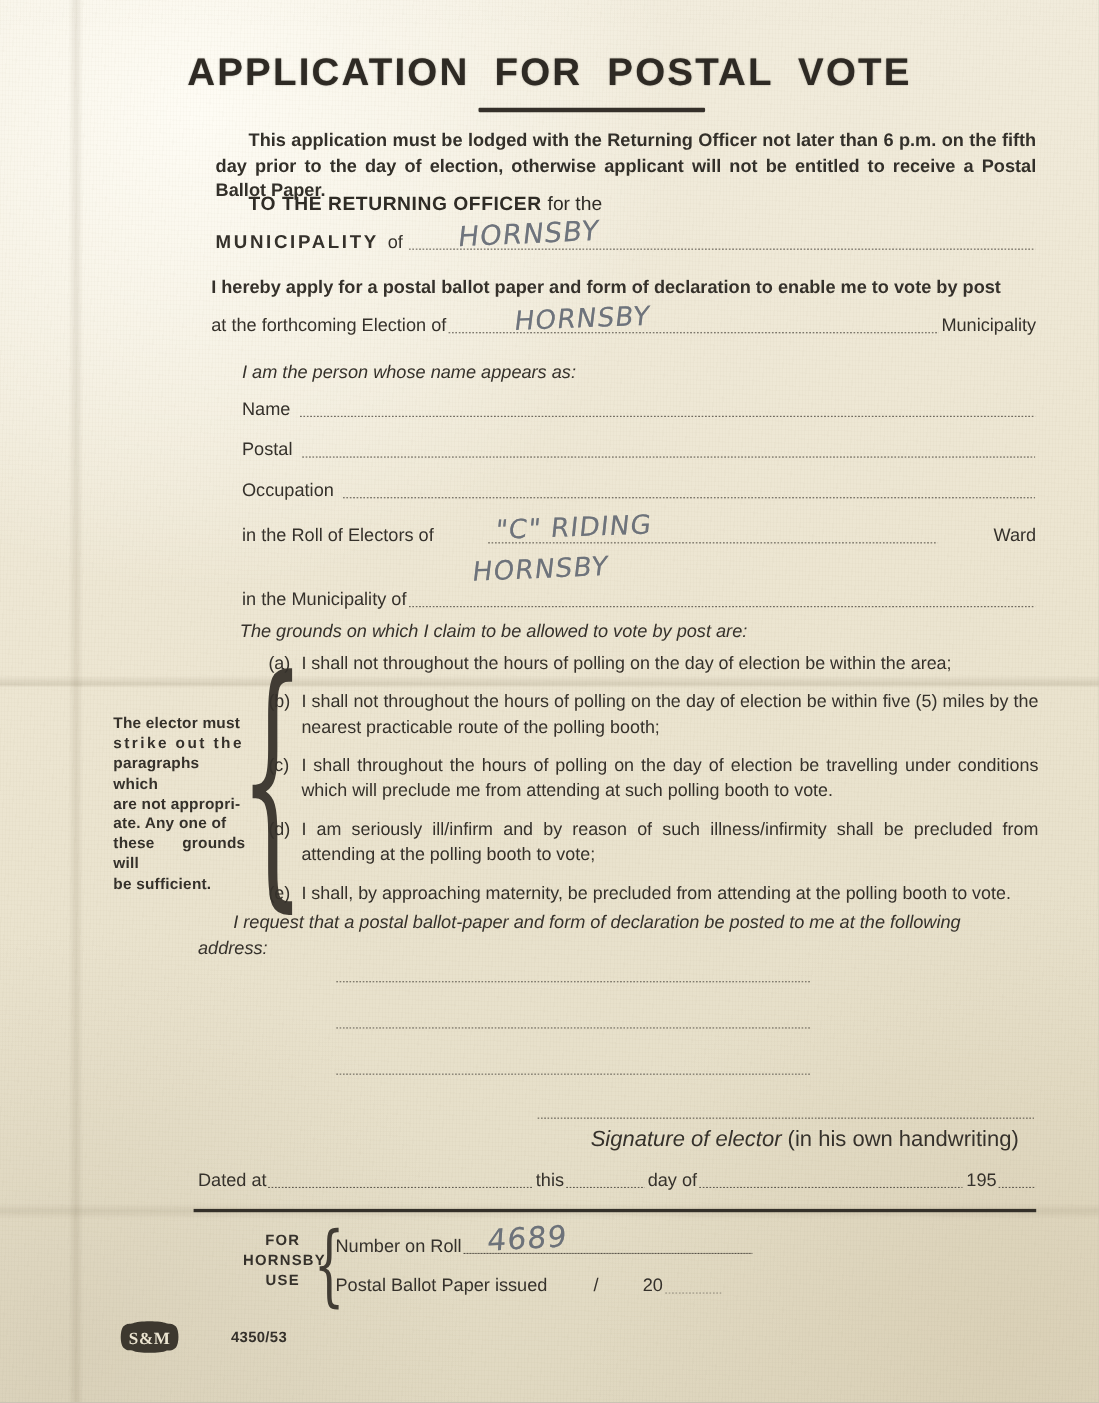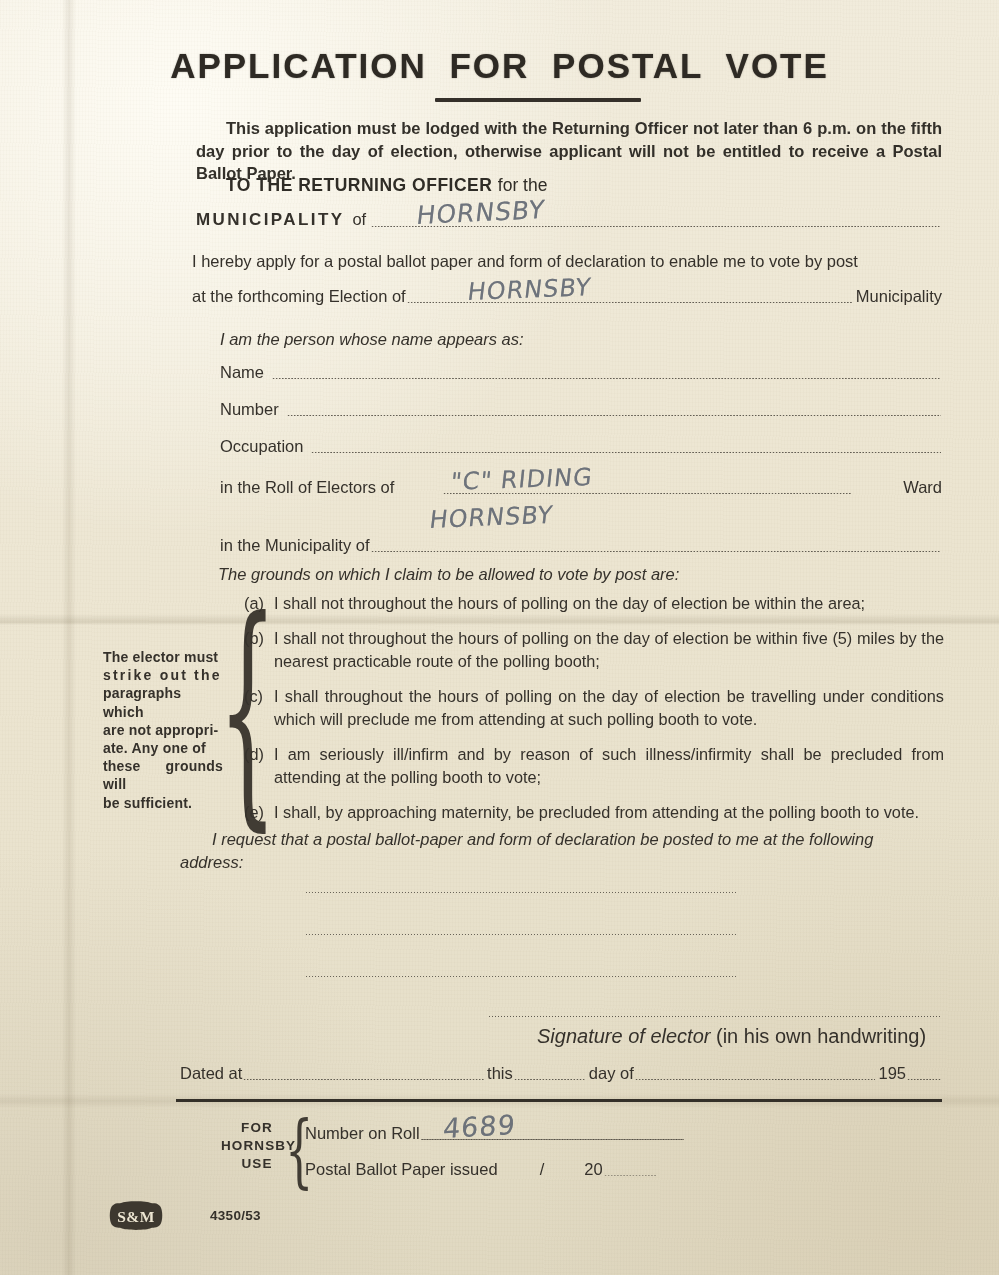--- a/index.html
+++ b/index.html
@@ -248,38 +248,38 @@
       <span class="lite" style="font-weight:400">for the</span>
     </div>
 
     <div class="row" style="left:196px; top:210px; width:746px;">
       <span class="lbl caps">MUNICIPALITY</span>
       <span class="lbl" style="padding:0 4px 0 8px">of</span>
       <span class="dots"></span>
     </div>
     <div class="hand" style="left:415px; top:201px; font-size:25px; transform: rotate(-2.6deg) skewX(-9deg);">HORNSBY</div>
 
-    <div class="para-ital" style="left:192px; top:250px; width:752px; font-style:normal; text-align:justify;">I hereby apply for a postal ballot paper and form of declaration to enable me to vote by post</div>
+    <div class="para-ital" style="left:192px; top:250px; width:752px; font-style:normal; text-align:justify;font-weight:bold;">I hereby apply for a postal ballot paper and form of declaration to enable me to vote by post</div>
 
     <div class="row" style="left:192px; top:287px; width:750px;">
       <span class="lbl">at  the  forthcoming  Election  of</span>
       <span class="dots"></span>
       <span class="tail">Municipality</span>
     </div>
     <div class="hand" style="left:466px; top:278px; font-size:24px; transform: rotate(-2.2deg) skewX(-9deg);">HORNSBY</div>
 
     <div class="para-ital" style="left:220px; top:328px;">I am the person whose name appears as:</div>
 
     <div class="row" style="left:220px; top:363px; width:722px;">
       <span class="lbl">Name</span>
       <span class="dots" style="margin-left:8px"></span>
     </div>
 
     <div class="row" style="left:220px; top:400px; width:722px;">
-      <span class="lbl">Number</span>
+      <span class="lbl">Postal</span>
       <span class="dots" style="margin-left:8px"></span>
     </div>
 
     <div class="row" style="left:220px; top:437px; width:722px;">
       <span class="lbl">Occupation</span>
       <span class="dots" style="margin-left:8px"></span>
     </div>
 
     <div class="row" style="left:220px; top:478px; width:722px;gap:48px;">
       <span class="lbl">in  the  Roll  of  Electors  of</span>

